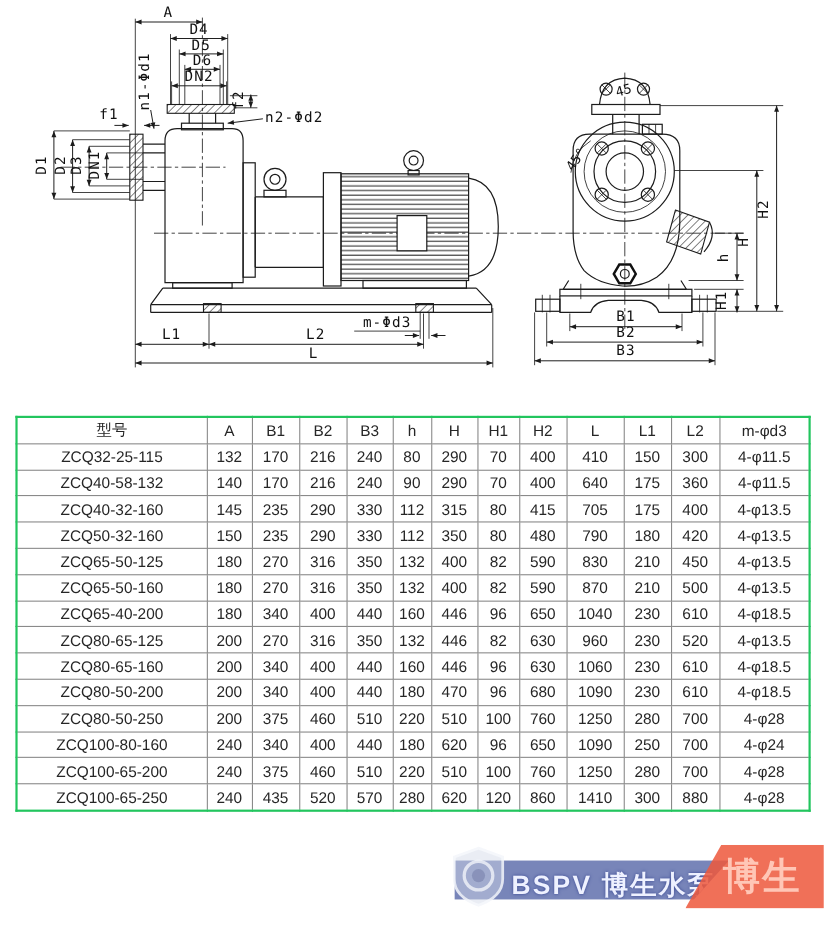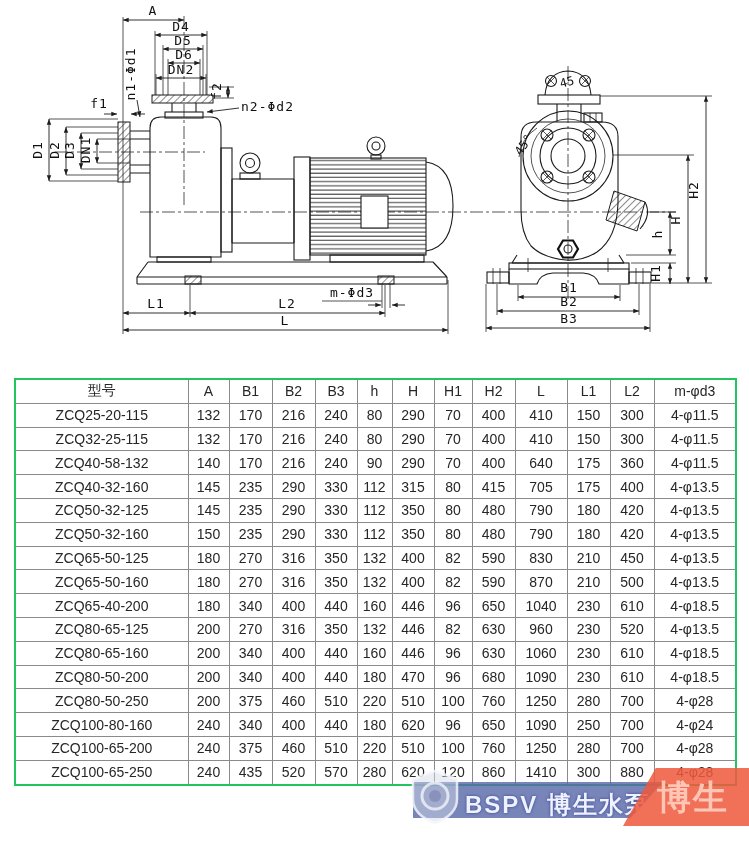--- a/index.html
+++ b/index.html
@@ -242,35 +242,20 @@
           <th>H1</th>
           <th>H2</th>
           <th>L</th>
           <th>L1</th>
           <th>L2</th>
           <th>m-φd3</th>
         </tr>
       </thead>
     <tbody>
         <tr>
-          <td>ZCQ25-20-115</td>
-          <td>132</td>
-          <td>170</td>
-          <td>216</td>
-          <td>240</td>
-          <td>80</td>
-          <td>290</td>
-          <td>70</td>
-          <td>400</td>
-          <td>410</td>
-          <td>150</td>
-          <td>300</td>
-          <td>4-φ11.5</td>
-        </tr>
-        <tr>
           <td>ZCQ32-25-115</td>
           <td>132</td>
           <td>170</td>
           <td>216</td>
           <td>240</td>
           <td>80</td>
           <td>290</td>
           <td>70</td>
           <td>400</td>
           <td>410</td>
@@ -299,35 +284,20 @@
           <td>235</td>
           <td>290</td>
           <td>330</td>
           <td>112</td>
           <td>315</td>
           <td>80</td>
           <td>415</td>
           <td>705</td>
           <td>175</td>
           <td>400</td>
-          <td>4-φ13.5</td>
-        </tr>
-        <tr>
-          <td>ZCQ50-32-125</td>
-          <td>145</td>
-          <td>235</td>
-          <td>290</td>
-          <td>330</td>
-          <td>112</td>
-          <td>350</td>
-          <td>80</td>
-          <td>480</td>
-          <td>790</td>
-          <td>180</td>
-          <td>420</td>
           <td>4-φ13.5</td>
         </tr>
         <tr>
           <td>ZCQ50-32-160</td>
           <td>150</td>
           <td>235</td>
           <td>290</td>
           <td>330</td>
           <td>112</td>
           <td>350</td>

